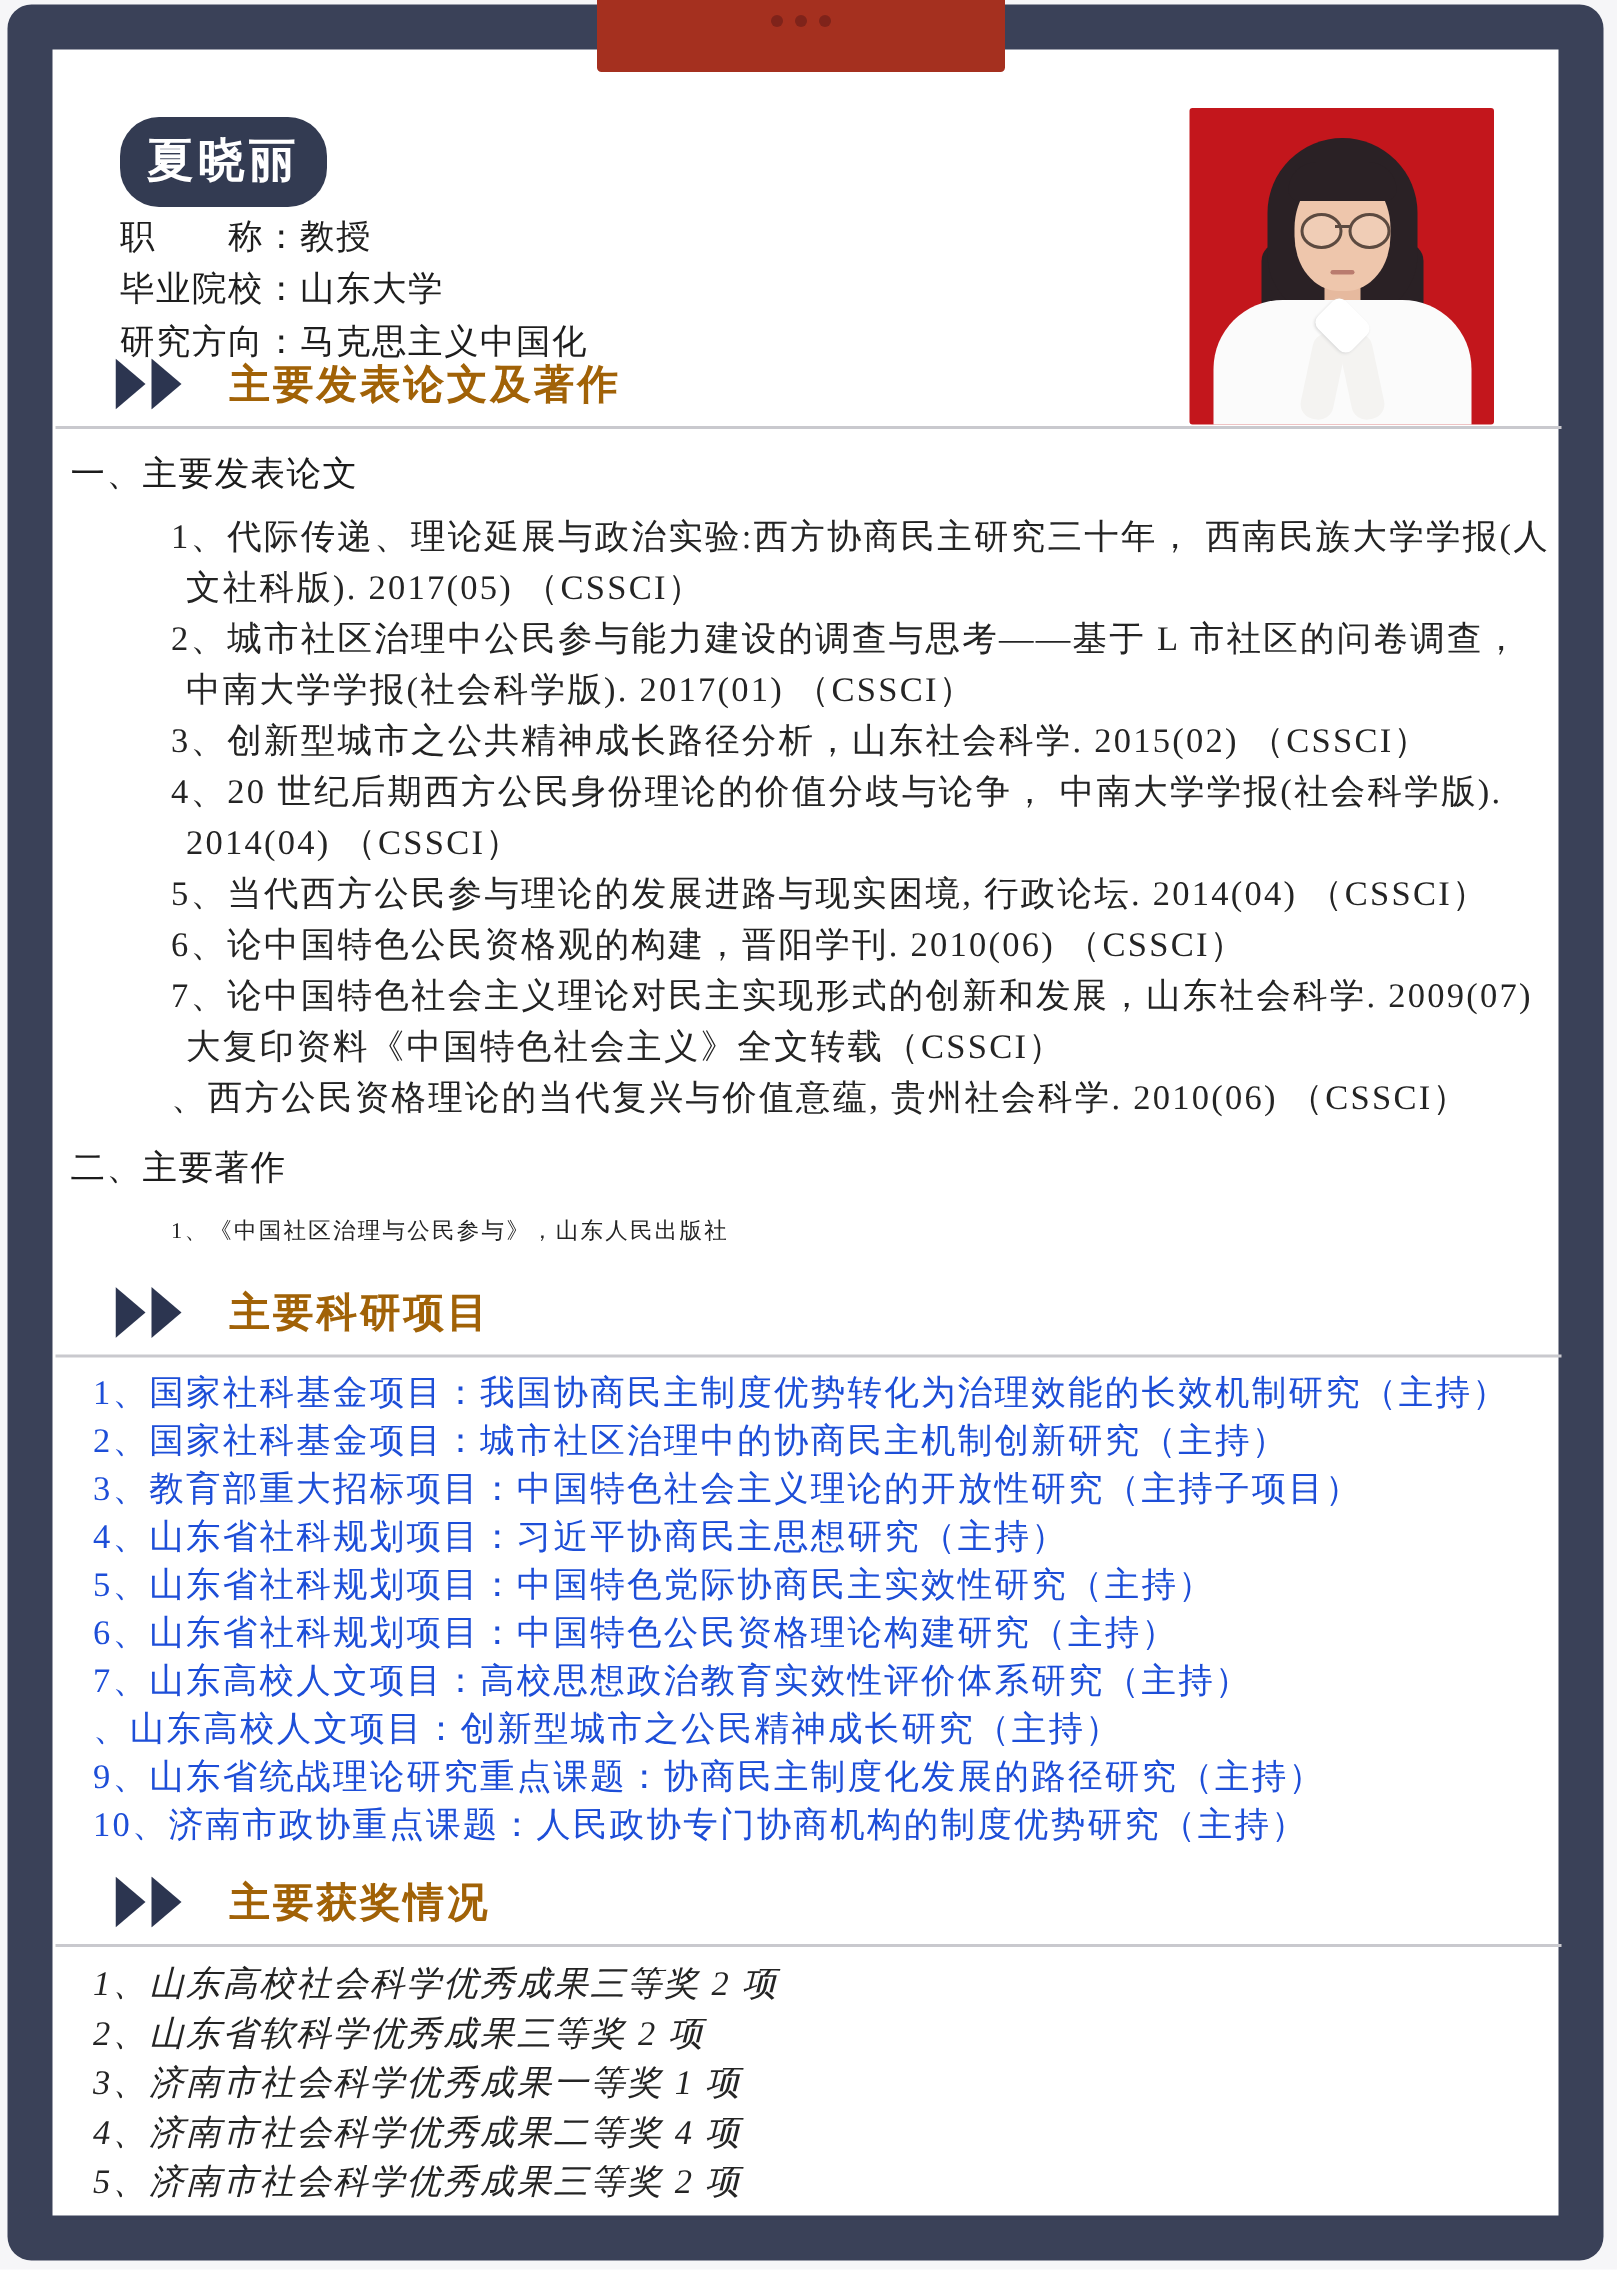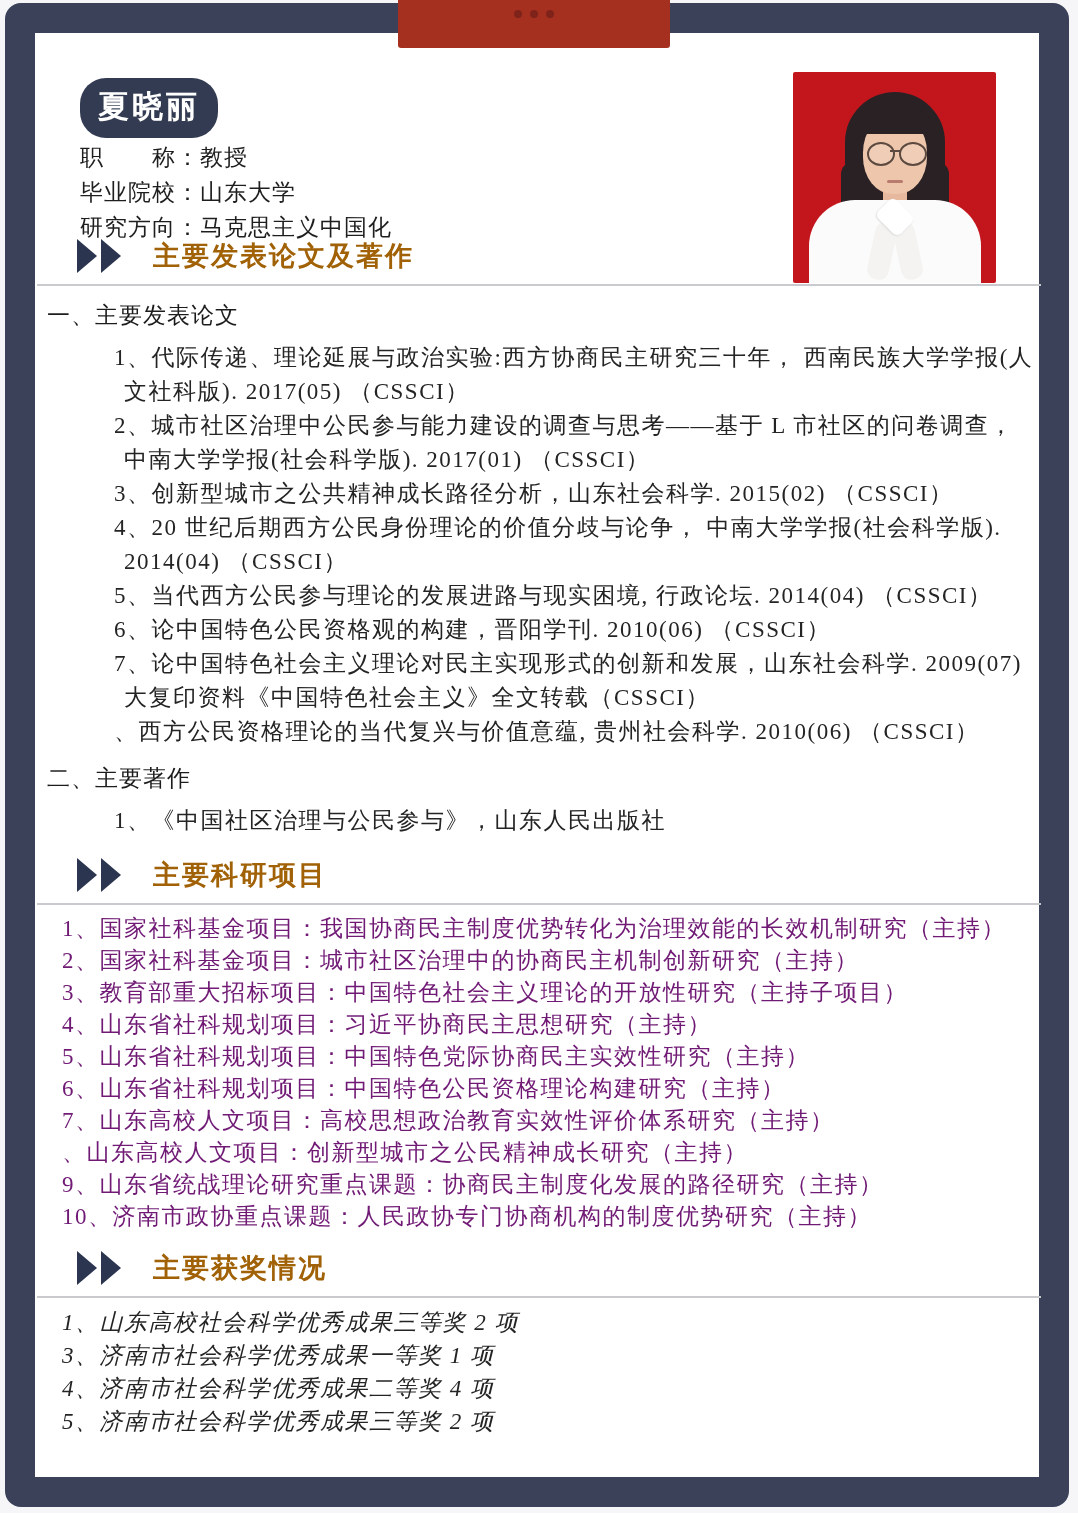--- a/index.html
+++ b/index.html
@@ -69,22 +69,22 @@
   }
   .arrow-icon svg{display:block;}
   .rule{height:2px;background:#c9c9ce;margin-top:5px;}
   .sub-head{
     font-family:"Liberation Sans","DejaVu Sans",sans-serif;
     font-size:23px;font-weight:normal;color:#1c1c1c;letter-spacing:1px;
     margin:14px 0 0 10px;
   }
   .papers-list{margin:10px 0 0 77px;font-size:23px;line-height:34px;letter-spacing:1.5px;color:#242424;}
   .paper-item{padding-left:10px;text-indent:-10px;}
-  .books-list{margin:10px 0 0 77px;font-size:23px;line-height:34px;letter-spacing:1.5px;color:#242424;}
-  .projects-list{margin:8px 0 0 25px;font-size:23px;line-height:32px;letter-spacing:1.5px;color:#701a75;}
+  .books-list{margin:10px 0 0 77px;font-size:15px;line-height:34px;letter-spacing:1.5px;color:#242424;}
+  .projects-list{margin:8px 0 0 25px;font-size:23px;line-height:32px;letter-spacing:1.5px;color:#1d4ed8;}
   .awards-list{margin:8px 0 0 25px;font-size:23px;line-height:33px;letter-spacing:1.5px;color:#242424;font-style:italic;}
   .sec2{margin-top:14px;} .sec3{margin-top:12px;}
 </style>
 </head>
 <body>
 
 <div class="frame"></div>
 
 <div class="top-tab">
   <div class="tab-dots">
@@ -189,18 +189,19 @@
         <polygon points="0,0 20,17 0,34" fill="#2c3550"></polygon>
         <polygon points="24,0 44,17 24,34" fill="#2c3550"></polygon>
       </svg>
     </span>
     <span class="section-title">主要获奖情况</span>
   </div>
   <div class="rule"></div>
 
   <div class="awards-list">
     <div>1、山东高校社会科学优秀成果三等奖 2 项</div>
+    <div>2、山东省软科学优秀成果三等奖 2 项</div>
     <div>3、济南市社会科学优秀成果一等奖 1 项</div>
     <div>4、济南市社会科学优秀成果二等奖 4 项</div>
     <div>5、济南市社会科学优秀成果三等奖 2 项</div>
   </div>
 
 </div>
 
 </body></html>

